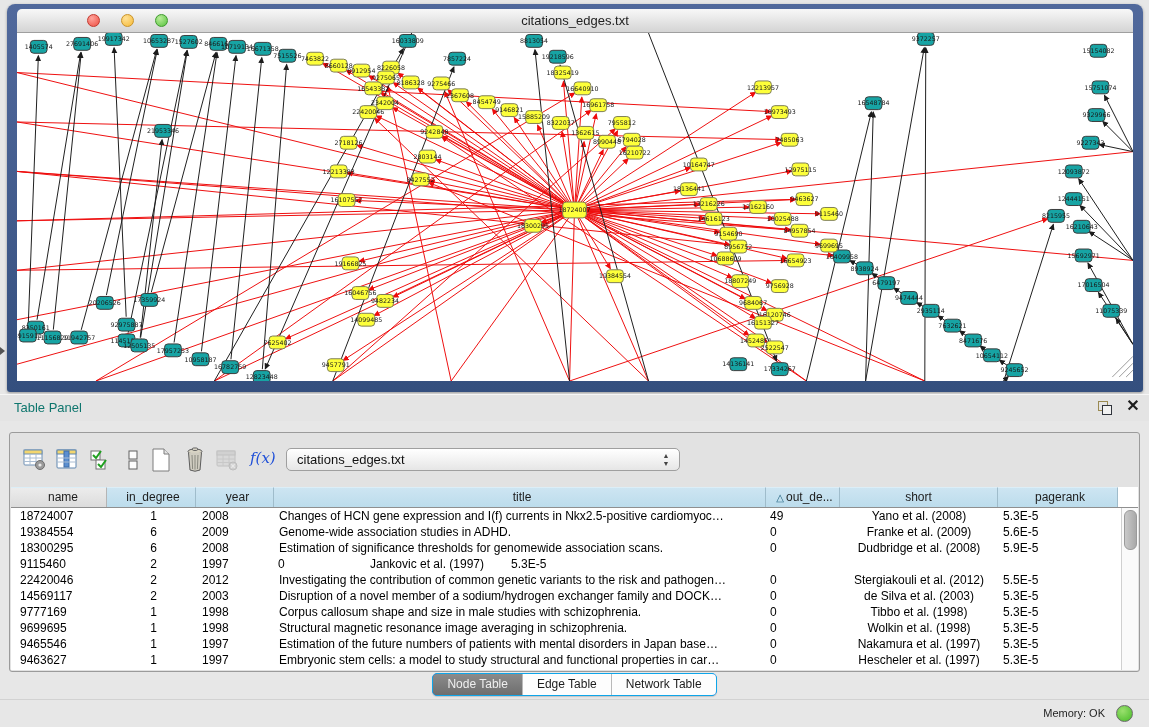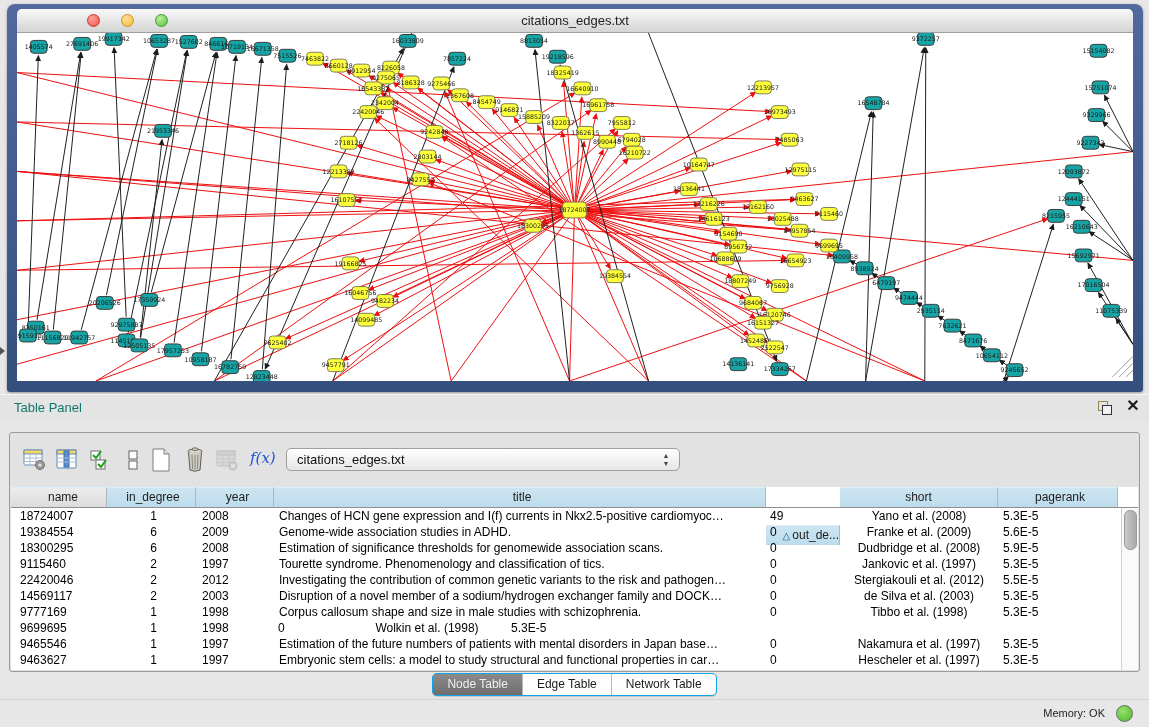--- a/index.html
+++ b/index.html
@@ -45,21 +45,21 @@
     background:linear-gradient(#ffffff,#e6e6e6);border:1px solid #9f9f9f;border-radius:5px;
     font-size:13px;color:#111;line-height:21px;padding-left:10px;cursor:pointer;}
   .combo .stepper{position:absolute;right:8px;top:3px;width:10px;height:16px;font-size:7px;line-height:8px;
     color:#444;text-align:center;}
 
   .tablewrap{position:absolute;left:1px;top:54px;right:1px;bottom:1px;background:#ffffff;overflow:hidden;}
   .thead{display:flex;height:20px;border-bottom:1px solid #8f8f8f;}
   .th{box-sizing:border-box;height:20px;line-height:19px;font-size:12px;color:#1c1c1c;text-align:center;
     background:linear-gradient(#cde5f2,#bcdcEC);border-right:1px solid #9fbccb;border-top:1px solid #dceef7;cursor:pointer;}
   .th.gray{background:linear-gradient(#ececec,#dcdcdc);border-right:1px solid #b5b5b5;}
-  .th.sorted{text-align:right;padding-left:4px;margin-top:38px;}
+  .th.sorted{text-align:center;padding-left:4px;}
   .th .sort-tri{color:#1d5f7d;font-size:10px;margin-right:2px;}
   .tbody{position:absolute;left:0;top:21px;right:16px;bottom:0;overflow:hidden;}
   .trow{display:flex;height:16px;line-height:16px;font-size:12px;color:#000;}
   .td{box-sizing:border-box;white-space:nowrap;overflow:hidden;}
   .c0{width:96px;padding-left:9px;}
   .c1{width:89px;padding-left:4px;text-align:center;}
   .c2{width:78px;padding-left:6px;}
   .c3{width:492px;padding-left:5px;}
   .c4{width:74px;padding-left:4px;}
   .c5{width:158px;text-align:center;}
@@ -844,21 +844,20 @@
           <div class="td c2">2008</div>
           <div class="td c3">Estimation of significance thresholds for genomewide association scans.</div>
           <div class="td c4">0</div>
           <div class="td c5">Dudbridge et al. (2008)</div>
           <div class="td c6">5.9E-5</div>
         </div>
         <div class="trow">
           <div class="td c0">9115460</div>
           <div class="td c1">2</div>
           <div class="td c2">1997</div>
-          <div class="td c3">Tourette syndrome. Phenomenology and classification of tics.</div>
           <div class="td c4">0</div>
           <div class="td c5">Jankovic et al. (1997)</div>
           <div class="td c6">5.3E-5</div>
         </div>
         <div class="trow">
           <div class="td c0">22420046</div>
           <div class="td c1">2</div>
           <div class="td c2">2012</div>
           <div class="td c3">Investigating the contribution of common genetic variants to the risk and pathogen…</div>
           <div class="td c4">0</div>
@@ -880,20 +879,21 @@
           <div class="td c2">1998</div>
           <div class="td c3">Corpus callosum shape and size in male studies with schizophrenia.</div>
           <div class="td c4">0</div>
           <div class="td c5">Tibbo et al. (1998)</div>
           <div class="td c6">5.3E-5</div>
         </div>
         <div class="trow">
           <div class="td c0">9699695</div>
           <div class="td c1">1</div>
           <div class="td c2">1998</div>
+          <div class="td c3">Structural magnetic resonance image averaging in schizophrenia.</div>
           <div class="td c4">0</div>
           <div class="td c5">Wolkin et al. (1998)</div>
           <div class="td c6">5.3E-5</div>
         </div>
         <div class="trow">
           <div class="td c0">9465546</div>
           <div class="td c1">1</div>
           <div class="td c2">1997</div>
           <div class="td c3">Estimation of the future numbers of patients with mental disorders in Japan base…</div>
           <div class="td c4">0</div>

